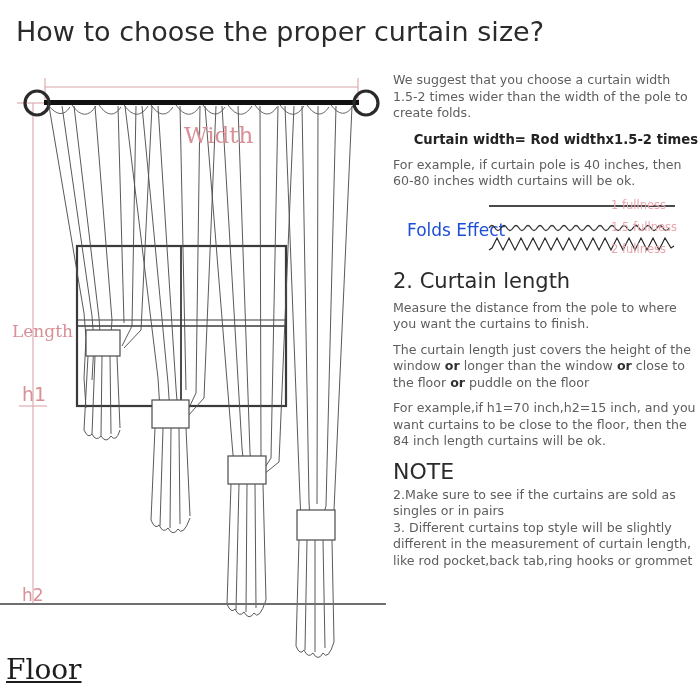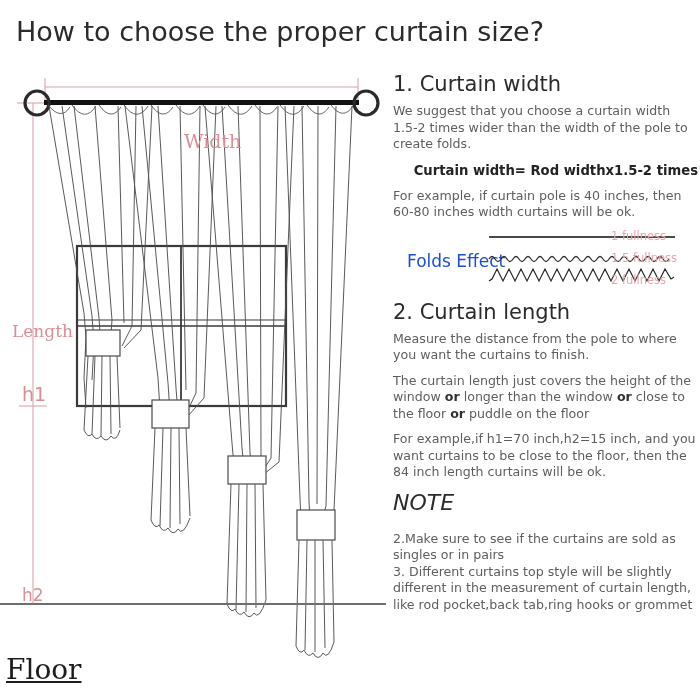--- a/index.html
+++ b/index.html
@@ -40,22 +40,22 @@
   #diagram svg { display: block; }
 
   .dim-label {
     position: absolute;
     color: #d98f96;
     font-family: "DejaVu Serif", serif;
     font-size: 17px;
     white-space: nowrap;
   }
   #label-width {
-    left: 184px; top: 72px;
-    font-size: 19px;
+    left: 184px; top: 64px;
+    font-size: 23px;
     text-align: center;
   }
   #label-length {
     left: 12px; top: 263px;
   }
   #label-h1 {
     left: 22px; top: 325px;
     font-family: "DejaVu Sans", sans-serif;
     font-size: 19px;
   }
@@ -83,22 +83,21 @@
   .sec-head {
     font-family: "DejaVu Sans", sans-serif;
     font-size: 21px;
     font-weight: 400;
     color: #2b2b2b;
     margin: 0 0 7px 0;
     letter-spacing: 0px;
   }
   .sec-head.note {
     font-size: 22px;
-    margin-bottom: 16px;
-    font-style: italic;
+    margin-bottom: 3px;
   }
   .body-txt {
     font-family: "DejaVu Sans", sans-serif;
     font-size: 12.6px;
     line-height: 16.5px;
     color: #5e5e5e;
     margin: 0 0 9px 0;
   }
   .body-txt.tight { margin-bottom: 7px; }
   .body-txt b { color: #303030; font-weight: bold; }
@@ -269,21 +268,20 @@
 
     <span class="dim-label" id="label-width">Width</span>
     <span class="dim-label" id="label-length">Length</span>
     <span class="dim-label" id="label-h1">h1</span>
     <span class="dim-label" id="label-h2">h2</span>
     <span id="label-floor">Floor</span>
   </div>
 
   <div id="right">
 
-    <h2 class="sec-head">1. Curtain width</h2>
     <p class="body-txt">We suggest that you choose a curtain width 1.5-2 times wider than the width of the pole to create folds.</p>
     <p class="formula">Curtain width= Rod widthx1.5-2 times</p>
     <p class="body-txt tight">For example, if curtain pole is 40 inches, then 60-80 inches width curtains will be ok.</p>
 
     <div id="folds">
       <span id="folds-label">Folds Effect</span>
 
       <svg width="200" height="62" viewBox="0 0 200 62">
 
         <line x1="4" y1="9" x2="190" y2="9" stroke="#4a4a4a" stroke-width="2"></line>

